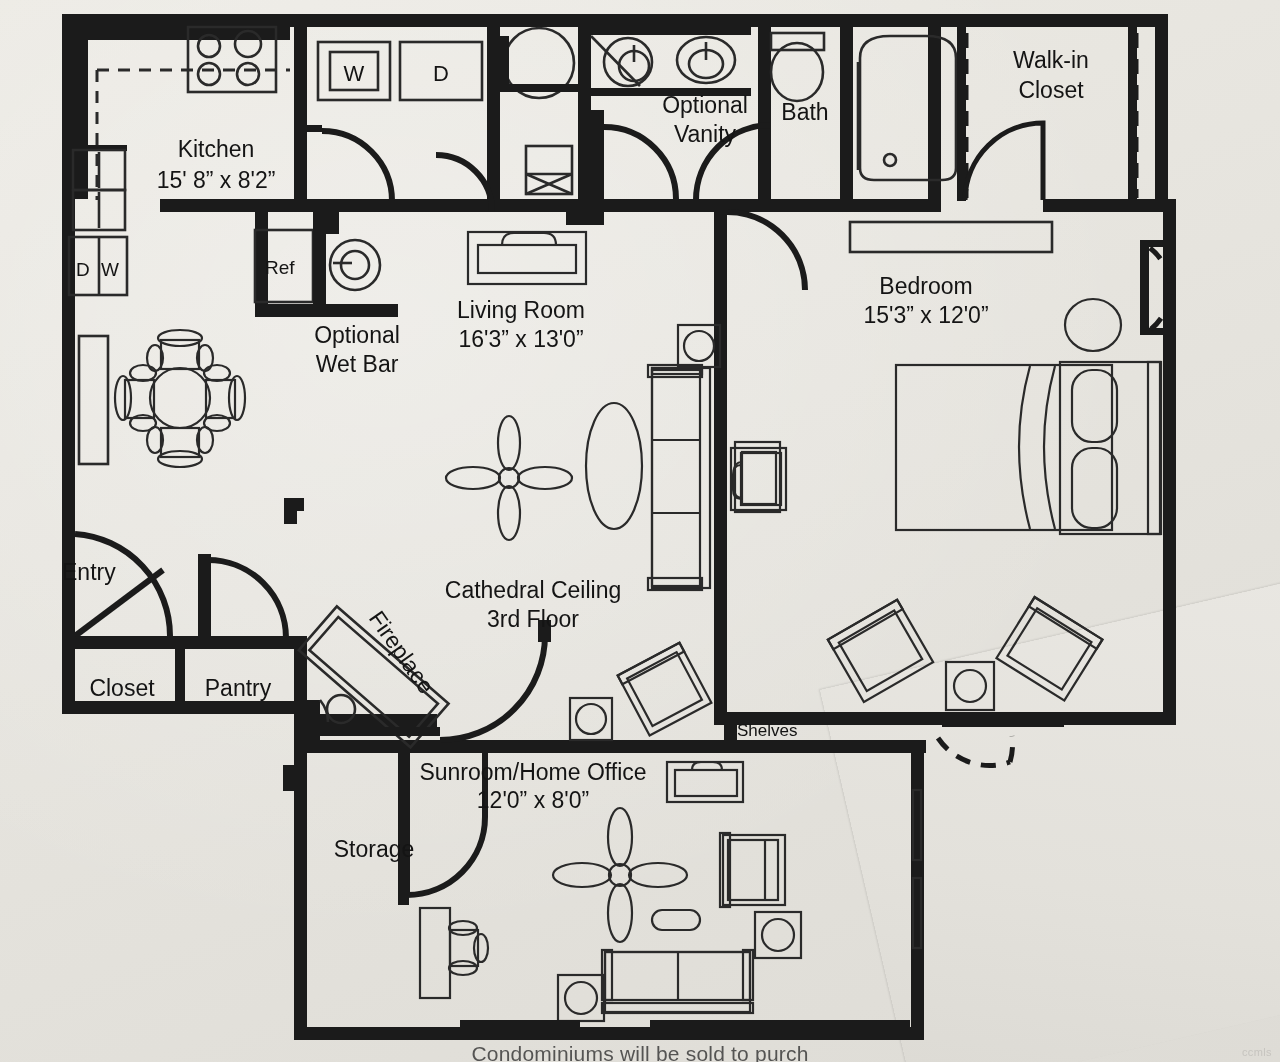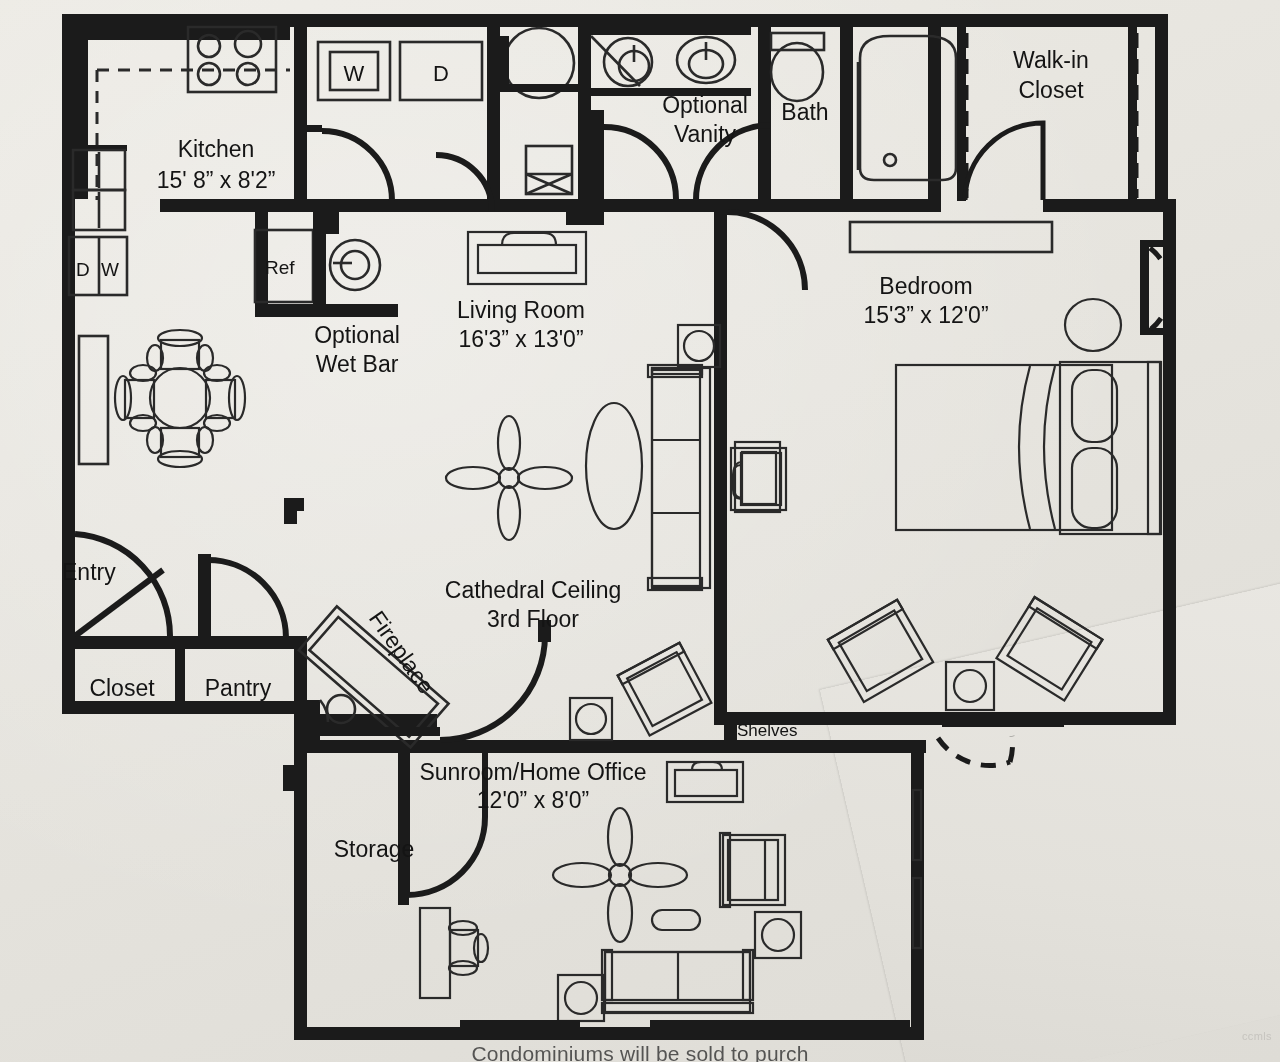--- a/index.html
+++ b/index.html
@@ -36,21 +36,21 @@
   .lbl-room{font-size:23px;}
   .lbl-small{font-size:19px;}
   .lbl-tiny{font-size:17px;}
   .ctr{text-anchor:middle;}
   #bottom-note{
     position:absolute;left:0;top:1042px;width:1280px;text-align:center;
     font-family:"Liberation Sans", sans-serif;font-size:21px;color:#2e2e2e;
     opacity:.78;letter-spacing:.2px;
   }
   #watermark{
-    position:absolute;right:8px;bottom:20px;
+    position:absolute;right:8px;bottom:4px;
     font-family:"Liberation Sans", sans-serif;font-size:11px;
     color:#c6c4bf;letter-spacing:.4px;
   }
 </style>
 </head>
 <body>
 
 <div id="root">
   <div id="paper-texture"></div>
   <div id="overlap-sheet"></div>

